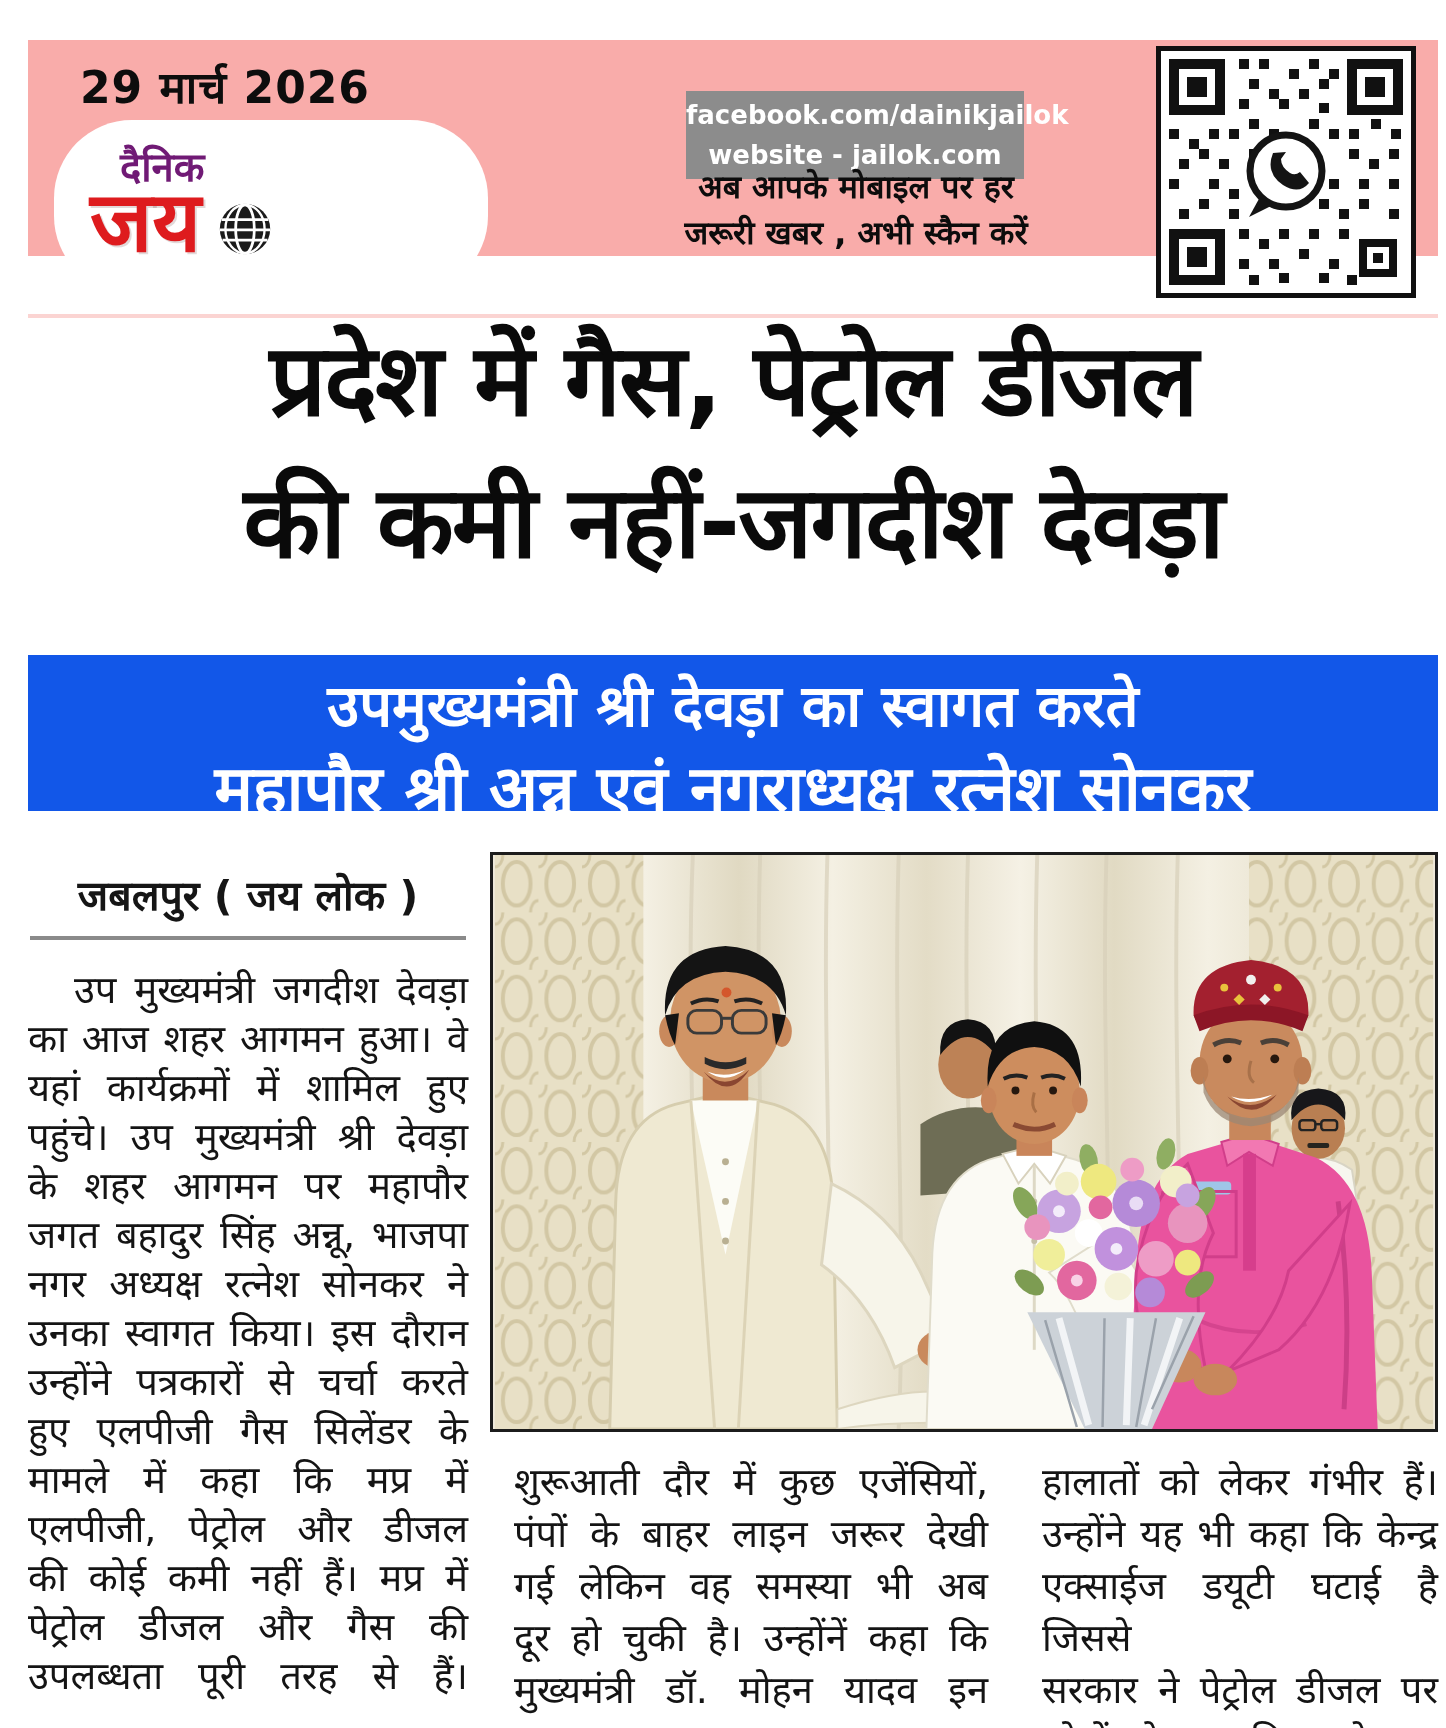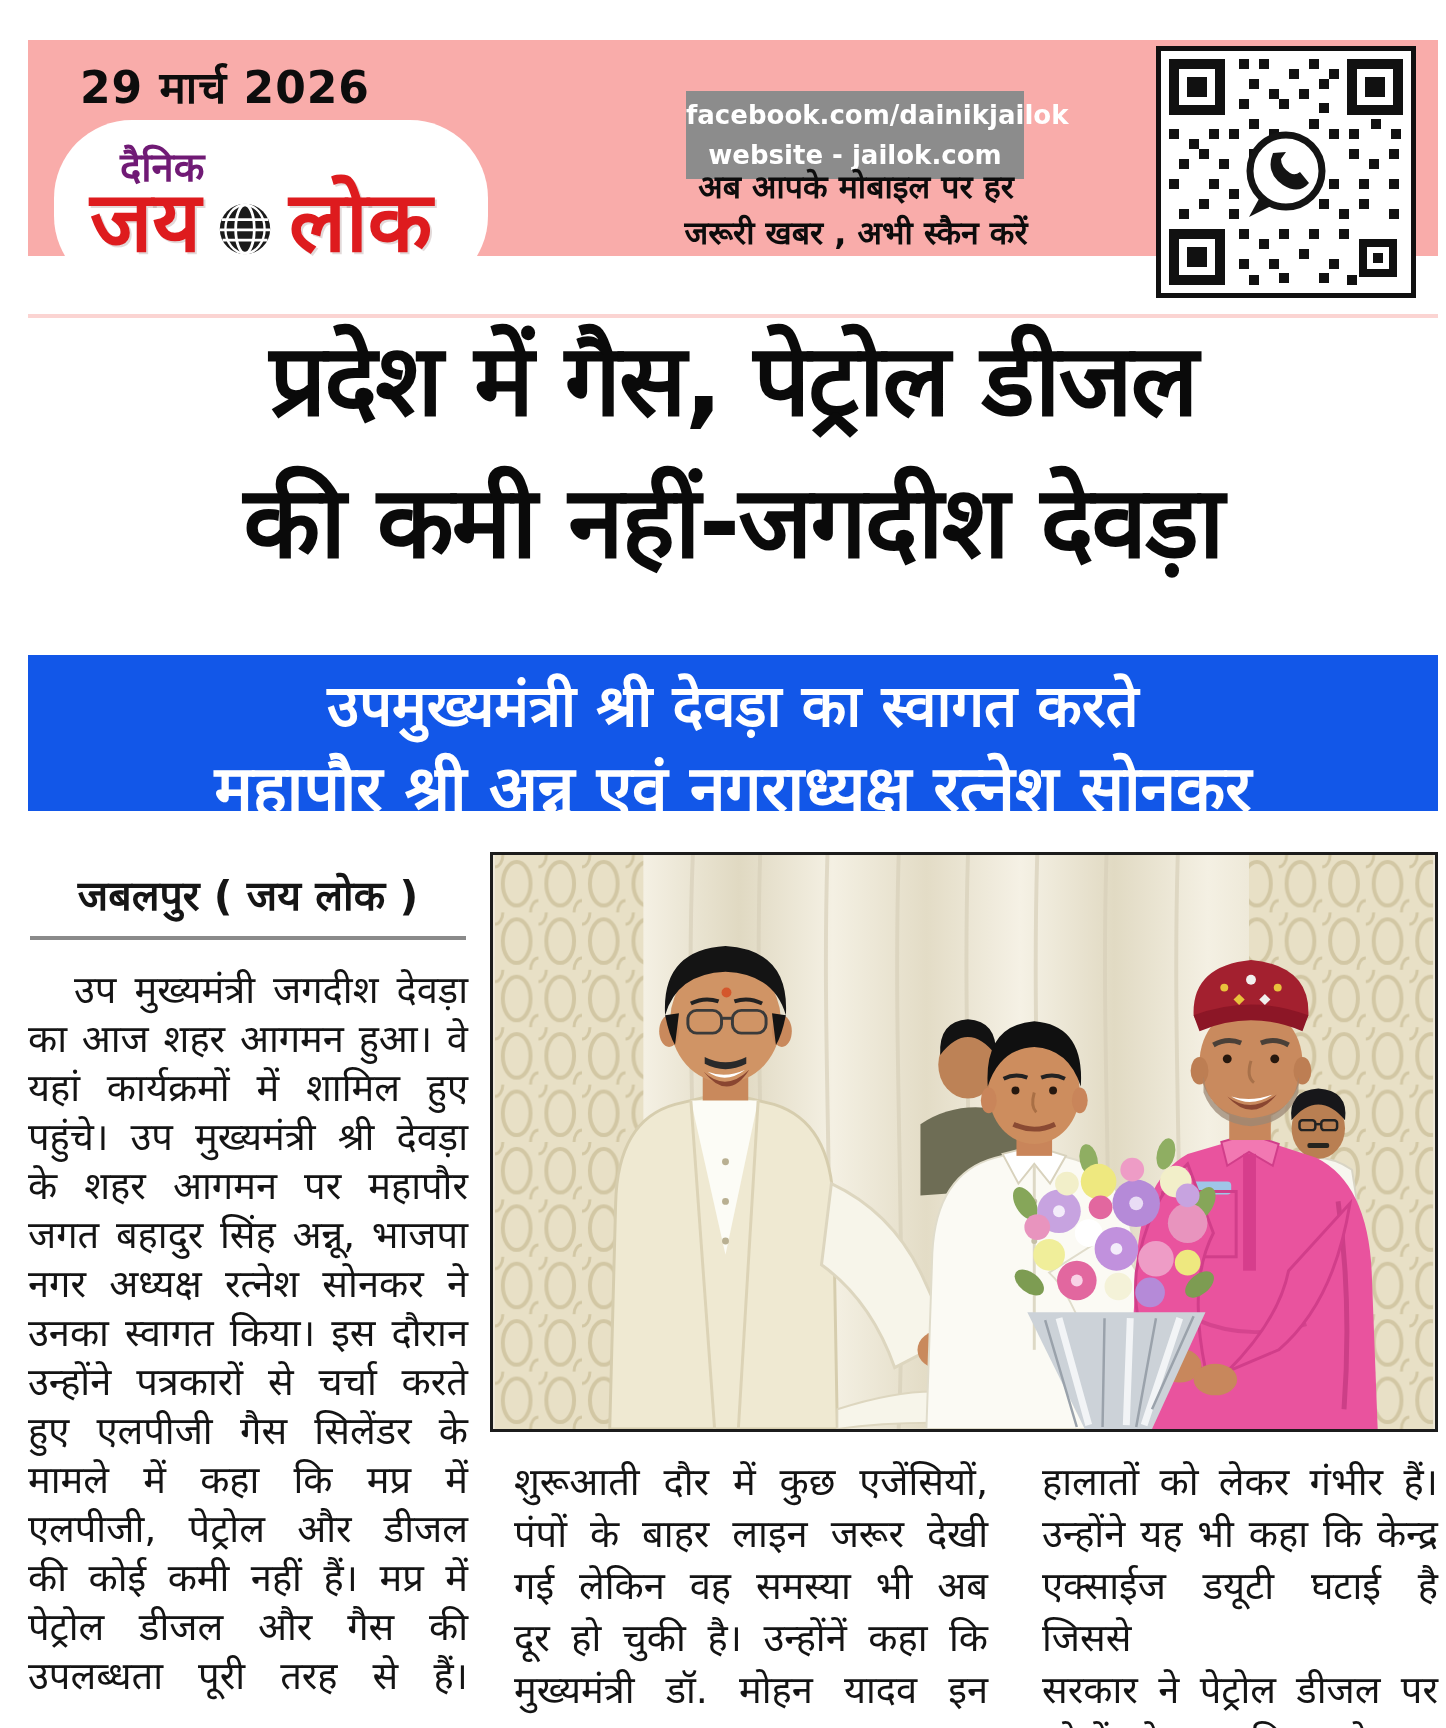--- a/index.html
+++ b/index.html
@@ -57,21 +57,20 @@
     <div class="logo-words">
       <span>जय</span>
       <svg class="globe" viewBox="0 0 60 60" aria-hidden="true">
         <circle cx="30" cy="30" r="27" fill="#1b1b1b"></circle>
         <ellipse cx="30" cy="30" rx="10" ry="26" fill="none" stroke="#fff" stroke-width="3"></ellipse>
         <ellipse cx="30" cy="30" rx="21" ry="26" fill="none" stroke="#fff" stroke-width="2.5"></ellipse>
         <line x1="5" y1="20" x2="55" y2="20" stroke="#fff" stroke-width="3"></line>
         <line x1="3" y1="31" x2="57" y2="31" stroke="#fff" stroke-width="3"></line>
         <line x1="6" y1="42" x2="54" y2="42" stroke="#fff" stroke-width="3"></line>
       </svg>
-      <span>लोक</span>
     </div>
   </div>
 
   <div class="social-box">
     <div>facebook.com/dainikjailok</div>
     <div>website - jailok.com</div>
   </div>
 
   <div class="promo">
     <div>अब आपके मोबाइल पर हर</div>

